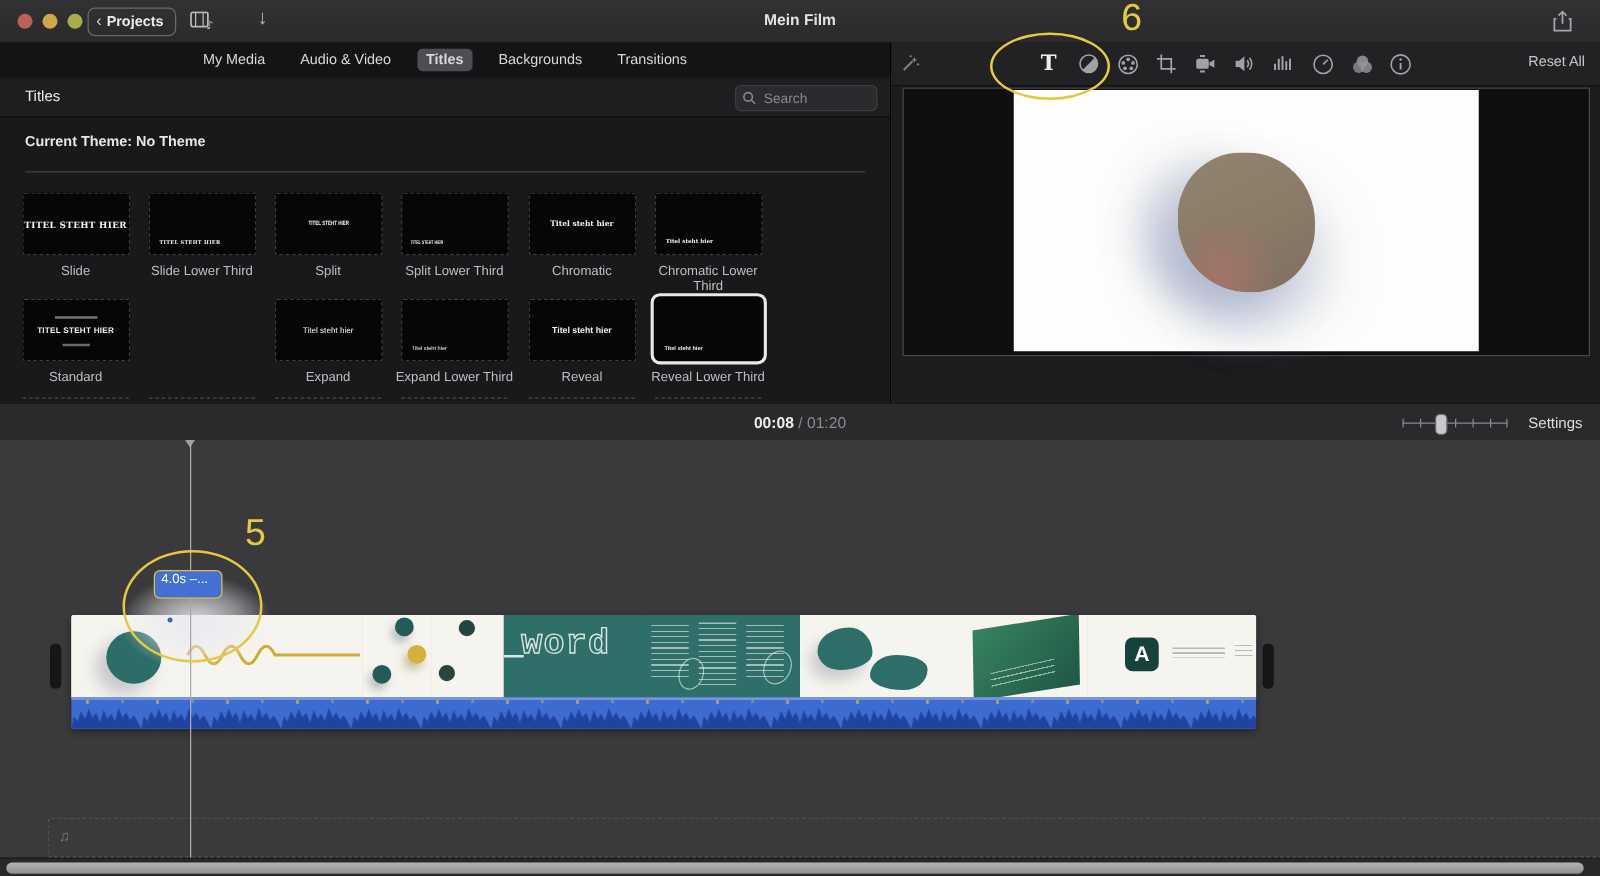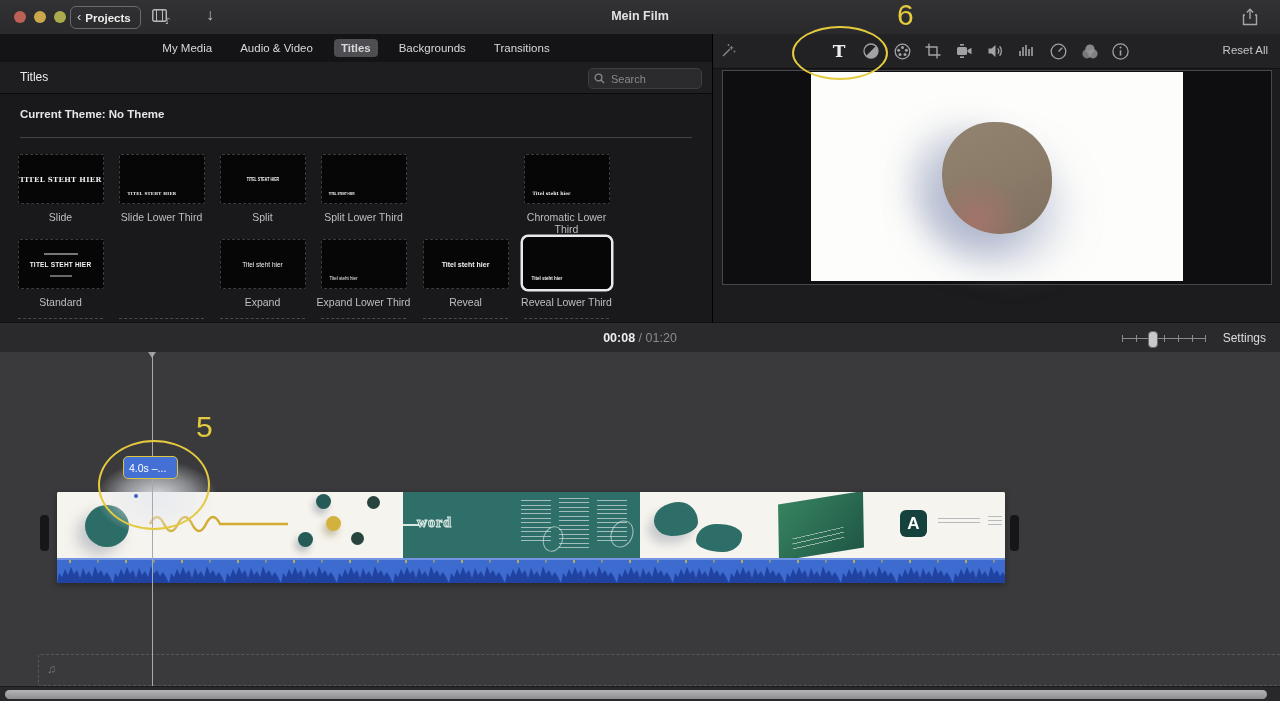--- a/index.html
+++ b/index.html
@@ -105,22 +105,22 @@
     border-left:4.5px solid transparent;border-right:4.5px solid transparent;border-top:6px solid #9d9d9f;}
   .clip{position:absolute;left:57px;top:140px;width:948px;height:91px;z-index:2;border-radius:2px;
     overflow:hidden;box-shadow:0 2px 6px rgba(0,0,0,.35);}
   .thumbs{position:absolute;left:0;top:0;width:948px;height:66px;background:#f5f3ec;}
   .seg{position:absolute;top:0;height:66px;overflow:hidden;border-right:1px solid rgba(0,0,0,.12);}
   .seg.cream{background:#f6f4ee;}
   .seg.teal{background:#2f6f69;}
   .dot{position:absolute;border-radius:50%;}
   .wave-band{position:absolute;left:0;top:66px;width:948px;height:25px;background:#3e6bd0;
     border-top:2px solid #7294e3;}
-  .word-outline{position:absolute;left:14px;top:23px;font-family:Liberation Serif, serif;
-    font-weight:700;font-size:14px;letter-spacing:1px;color:transparent;
+  .word-outline{position:absolute;left:14px;top:8px;font-family:Liberation Mono, monospace;
+    font-weight:700;font-size:28px;letter-spacing:1px;color:transparent;
     -webkit-text-stroke:1.1px #d9e7e2;}
   .word-dash{position:absolute;left:0;top:32px;width:16px;height:1.5px;background:#d9e7e2;}
   .doc-block{position:absolute;width:30px;background:
     repeating-linear-gradient(180deg, rgba(255,255,255,.55) 0 1px, transparent 1px 4.5px);}
   .doc-ellipse{position:absolute;border:1px solid rgba(235,245,240,.6);border-radius:50%;}
   .tblob{position:absolute;background:#2e6e68;}
   .card{position:absolute;left:18px;top:6px;width:86px;height:56px;
     background:linear-gradient(135deg,#37835f,#1f5746);transform:rotate(-9deg) skewX(-8deg);}
   .card-lines{position:absolute;left:14px;bottom:10px;width:52px;height:12px;background:
     repeating-linear-gradient(180deg, rgba(255,255,255,.5) 0 1px, transparent 1px 5px);
@@ -129,21 +129,21 @@
     border-radius:6px;color:#fff;font-weight:700;font-size:17px;display:flex;align-items:center;
     justify-content:center;}
   .ghost-lines{position:absolute;height:8px;background:
     repeating-linear-gradient(180deg, rgba(120,130,140,.5) 0 1px, transparent 1px 4px);}
   .trim-handle{position:absolute;top:163px;width:9px;height:36px;background:#161618;
     border-radius:4px;z-index:3;}
   .drag-ghost{position:absolute;left:96px;top:108px;width:122px;height:76px;z-index:3;
     background:radial-gradient(closest-side, rgba(232,234,240,.95), rgba(232,234,240,.45) 60%, rgba(232,234,240,0));
     border-radius:14px;}
   .tooltip{position:absolute;left:123px;top:104px;width:48px;height:21px;background:#4470d6;
-    border:1.5px solid #dcc53e;border-radius:5px;z-index:5;display:flex;align-items:center;
+    border:1.5px solid #dcc53e;border-radius:5px;z-index:5;display:flex;align-items:flex-start;
     padding-left:5px;color:#fff;font-size:10.5px;}
   .tooltip-dot{position:absolute;left:134px;top:142px;width:4px;height:4px;border-radius:50%;
     background:#3a63c0;z-index:5;}
   .music-track{position:absolute;left:38px;top:302px;width:1250px;height:30px;
     border:1px dashed #58585c;border-radius:3px;z-index:1;}
   .music-note{position:absolute;left:8px;top:7px;color:#77777b;font-size:12px;}
 
   
   .anno-ellipse{position:absolute;border:2.5px solid #e4ca3e;border-radius:50%;z-index:6;}
   .anno-num{position:absolute;color:#e4ca3e;font-size:30px;font-weight:400;z-index:6;}
@@ -224,20 +224,26 @@
       <div class="thumb">
         <div class="pv f-cond">TITEL STEHT HIER</div>
       </div>
       <div class="thumb-label">Split</div>
     </div>
     <div class="title-cell" style="left:313px;top:120px;">
       <div class="thumb">
         <div class="pv lower f-cond sm">TITEL STEHT HIER</div>
       </div>
       <div class="thumb-label">Split Lower Third</div>
+    </div>
+    <div class="title-cell" style="left:415px;top:120px;">
+      <div class="thumb">
+        <div class="pv f-serif2">Titel steht hier</div>
+      </div>
+      <div class="thumb-label">Chromatic</div>
     </div>
     <div class="title-cell" style="left:10px;top:205px;">
       <div class="thumb">
         <div class="pv f-stack">TITEL STEHT HIER</div>
       </div>
       <div class="thumb-label">Standard</div>
     </div>
 
     <div class="title-cell" style="left:516px;top:120px;">
       <div class="thumb">

